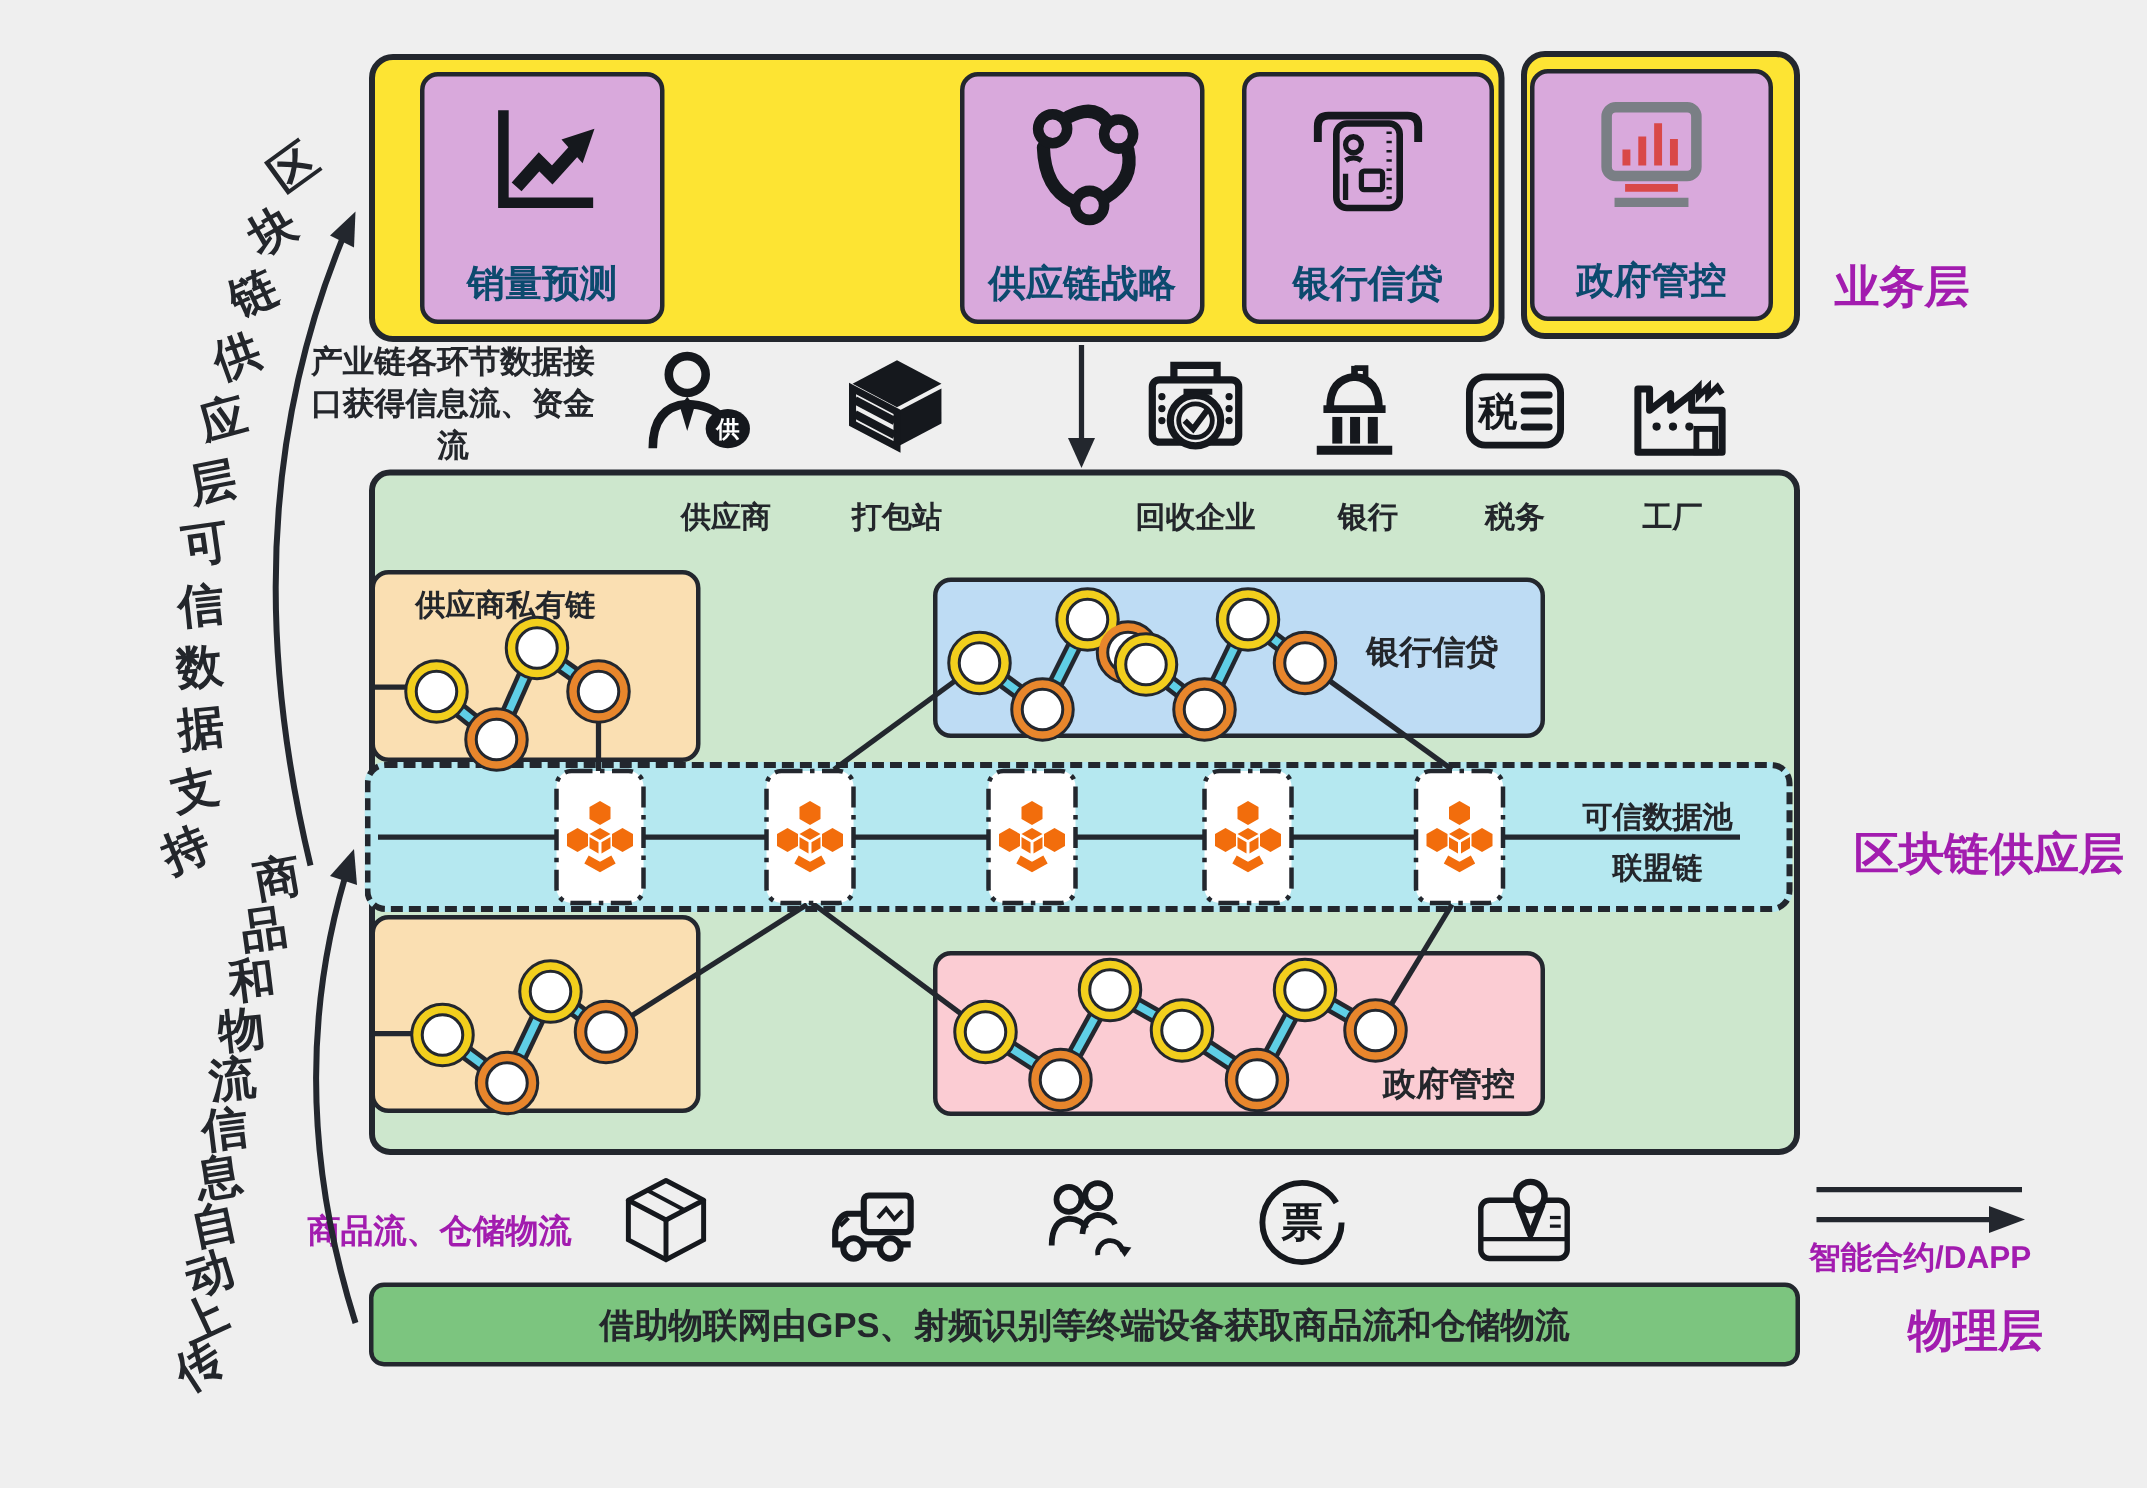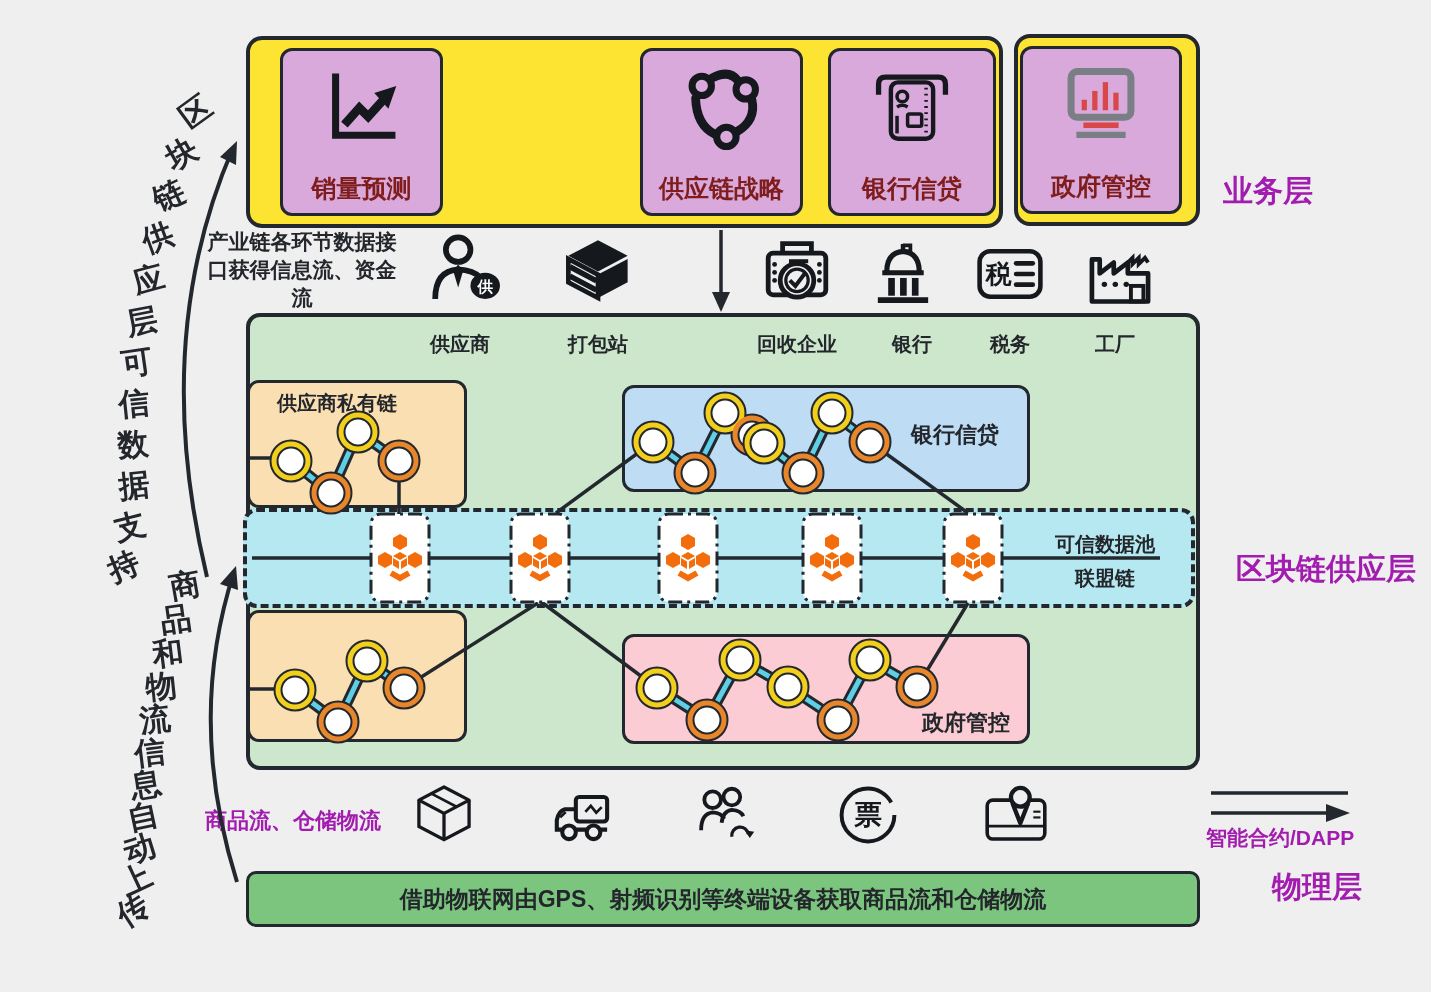--- a/index.html
+++ b/index.html
@@ -5,21 +5,21 @@
   html,body{margin:0;padding:0;background:#efefef;}
   body{font-family:"Liberation Sans","DejaVu Sans",sans-serif;}
   .canvas{position:relative;width:1431px;height:992px;background:#efefef;overflow:hidden;}
   .abs{position:absolute;}
   .box{position:absolute;box-sizing:border-box;}
   .yellow{background:#fde433;border:4px solid #23272e;border-radius:16px;}
   .pbox{position:absolute;top:48px;height:168px;background:#d9a9dc;border:3px solid #23272e;border-radius:12px;
         display:flex;flex-direction:column;align-items:center;justify-content:space-between;
         padding:12px 0 8px;box-sizing:border-box;}
   .bicon{width:88px;height:88px;}
-  .plabel{font-size:25px;font-weight:bold;color:#7f1d1d;white-space:nowrap;}
+  .plabel{font-size:25px;font-weight:bold;color:#0c4a6e;white-space:nowrap;}
   .greenpanel{background:#cde7cd;border:4px solid #23272e;border-radius:14px;}
   .orangebox{background:#fadfb2;border:3px solid #23272e;border-radius:12px;}
   .bluebox{background:#bedcf4;border:3px solid #23272e;border-radius:12px;}
   .pinkbox{background:#fbccd3;border:3px solid #23272e;border-radius:12px;}
   .band{background:#b5e8f0;border:4px dashed #23272e;border-radius:14px;}
   .greenbanner{background:#7cc57f;border:3px solid #23272e;border-radius:10px;
                display:flex;align-items:center;justify-content:center;}
   .lbl{position:absolute;font-weight:bold;color:#a21caf;white-space:nowrap;}
   .lbl-c{position:absolute;font-weight:bold;color:#23262b;text-align:center;}
   .side{font-size:30px;}
@@ -158,21 +158,21 @@
     <g fill="#15181d">
       <circle cx="30" cy="62" r="3.5"></circle>
         <circle cx="44" cy="62" r="3.5"></circle>
         <circle cx="58" cy="62" r="3.5"></circle>
     </g>
     <rect x="64" y="64" width="16" height="20" fill="none" stroke="#15181d" stroke-width="5"></rect>
   </svg>
 
   <div class="box greenpanel" style="left:246px;top:313px;width:954px;height:457px;"></div>
 
-  <div class="lbl-c actorlbl" style="left:400px;top:331px;width:120px;">供应商</div>
+  <div class="lbl-c actorlbl" style="left:424px;top:331px;width:120px;">供应商</div>
   <div class="lbl-c actorlbl" style="left:538px;top:331px;width:120px;">打包站</div>
   <div class="lbl-c actorlbl" style="left:737px;top:331px;width:120px;">回收企业</div>
   <div class="lbl-c actorlbl" style="left:852px;top:331px;width:120px;">银行</div>
   <div class="lbl-c actorlbl" style="left:950px;top:331px;width:120px;">税务</div>
   <div class="lbl-c actorlbl" style="left:1055px;top:331px;width:120px;">工厂</div>
 
   <div class="box orangebox" style="left:247px;top:380px;width:220px;height:128px;"></div>
   <div class="lbl-c chainlbl" style="left:247px;top:390px;width:180px;">供应商私有链</div>
 
   <div class="box bluebox" style="left:622px;top:385px;width:408px;height:107px;"></div>
@@ -226,21 +226,21 @@
     <rect x="10" y="28" width="80" height="54" rx="8" fill="none" stroke="#15181d" stroke-width="5"></rect>
     <line x1="10" y1="64" x2="90" y2="64" stroke="#15181d" stroke-width="4"></line>
     <line x1="74" y1="44" x2="84" y2="44" stroke="#15181d" stroke-width="3"></line>
     <line x1="74" y1="52" x2="84" y2="52" stroke="#15181d" stroke-width="3"></line>
     <path d="M45 32 L56 60 L67 32" fill="#efefef" stroke="#15181d" stroke-width="6" stroke-linejoin="round"></path>
     <circle cx="56" cy="24" r="13" fill="#efefef" stroke="#15181d" stroke-width="6"></circle>
   </svg>
 
   <div class="lbl" style="left:1206px;top:824px;font-size:21px;">智能合约/DAPP</div>
 
-  <div class="box greenbanner" style="left:246px;top:855px;width:954px;height:56px;margin-top:16px;">
+  <div class="box greenbanner" style="left:246px;top:855px;width:954px;height:56px;">
     <div class="lbl-c" style="position:static;font-size:23px;">借助物联网由GPS、射频识别等终端设备获取商品流和仓储物流</div>
   </div>
 
   <div class="lbl side" style="left:1272px;top:867px;">物理层</div>
 
   <svg class="overlay" width="1431" height="992" viewBox="0 0 1431 992">
     <defs>
       <g id="bc-icon" fill="#f26d0c">
         <polygon points="22,1 29,5 29,13 22,17 15,13 15,5"></polygon>
         <polygon points="7,19 14,23 14,31 7,35 0,31 0,23"></polygon>

